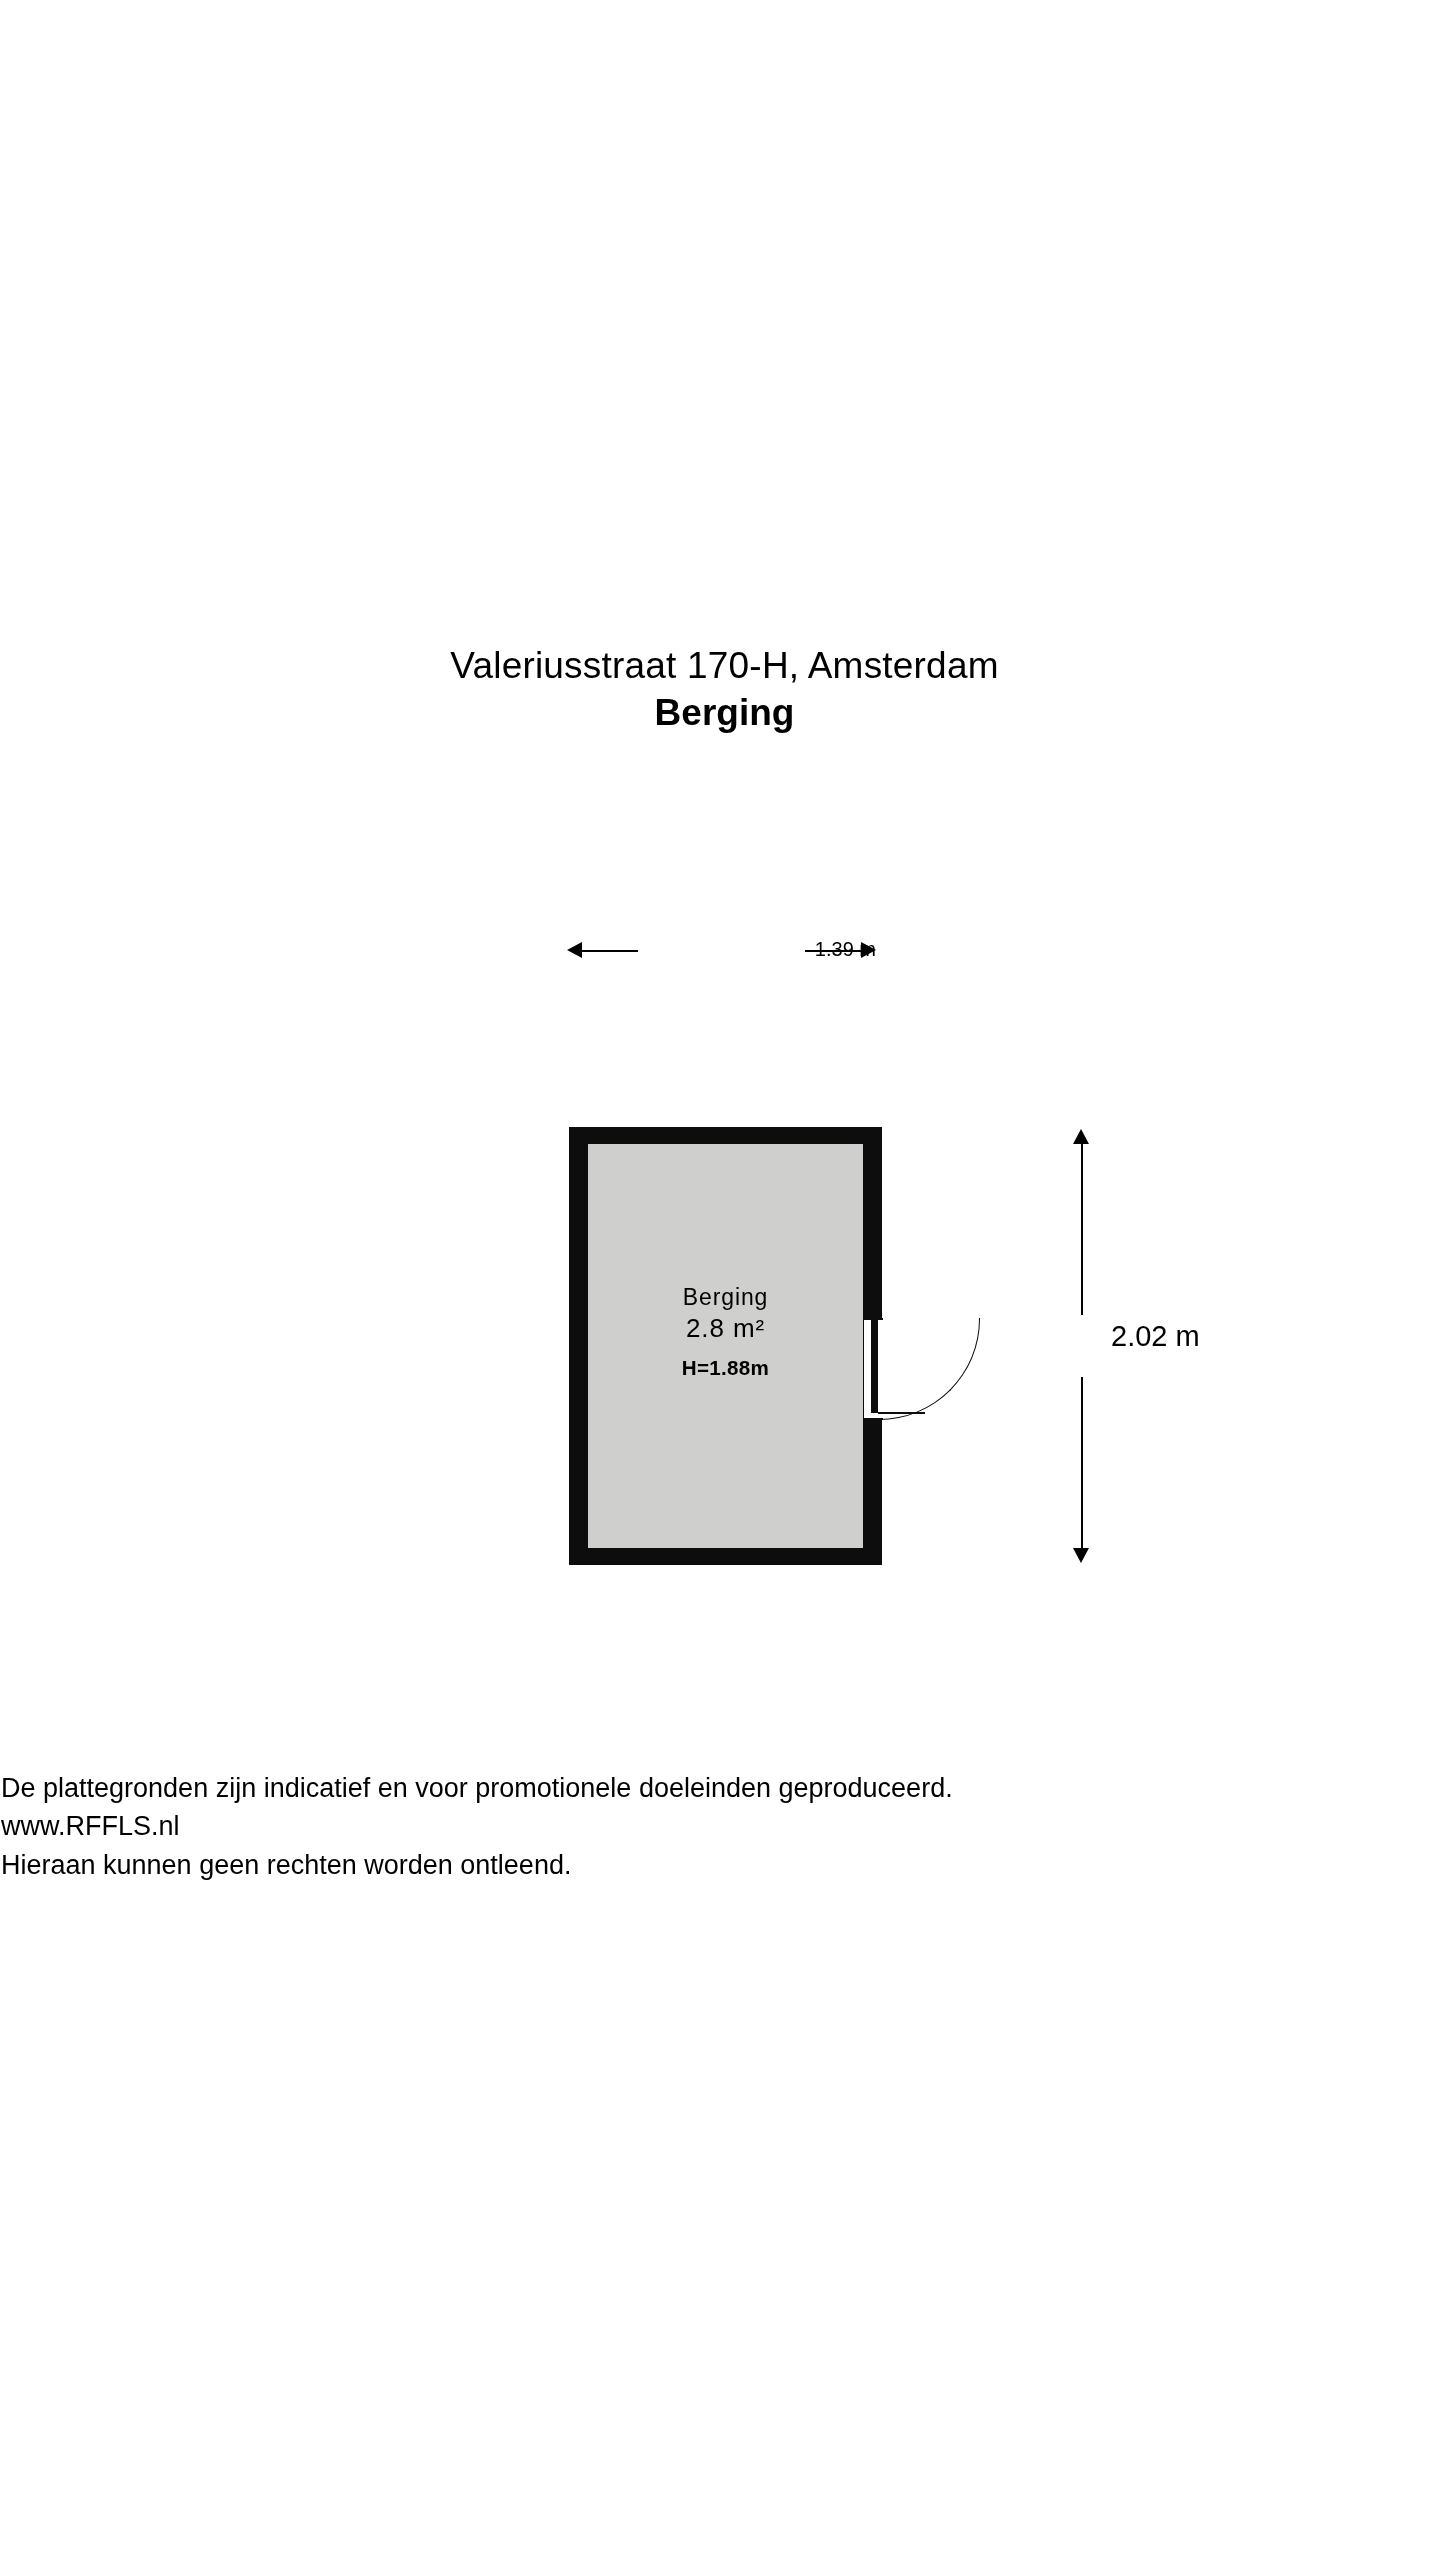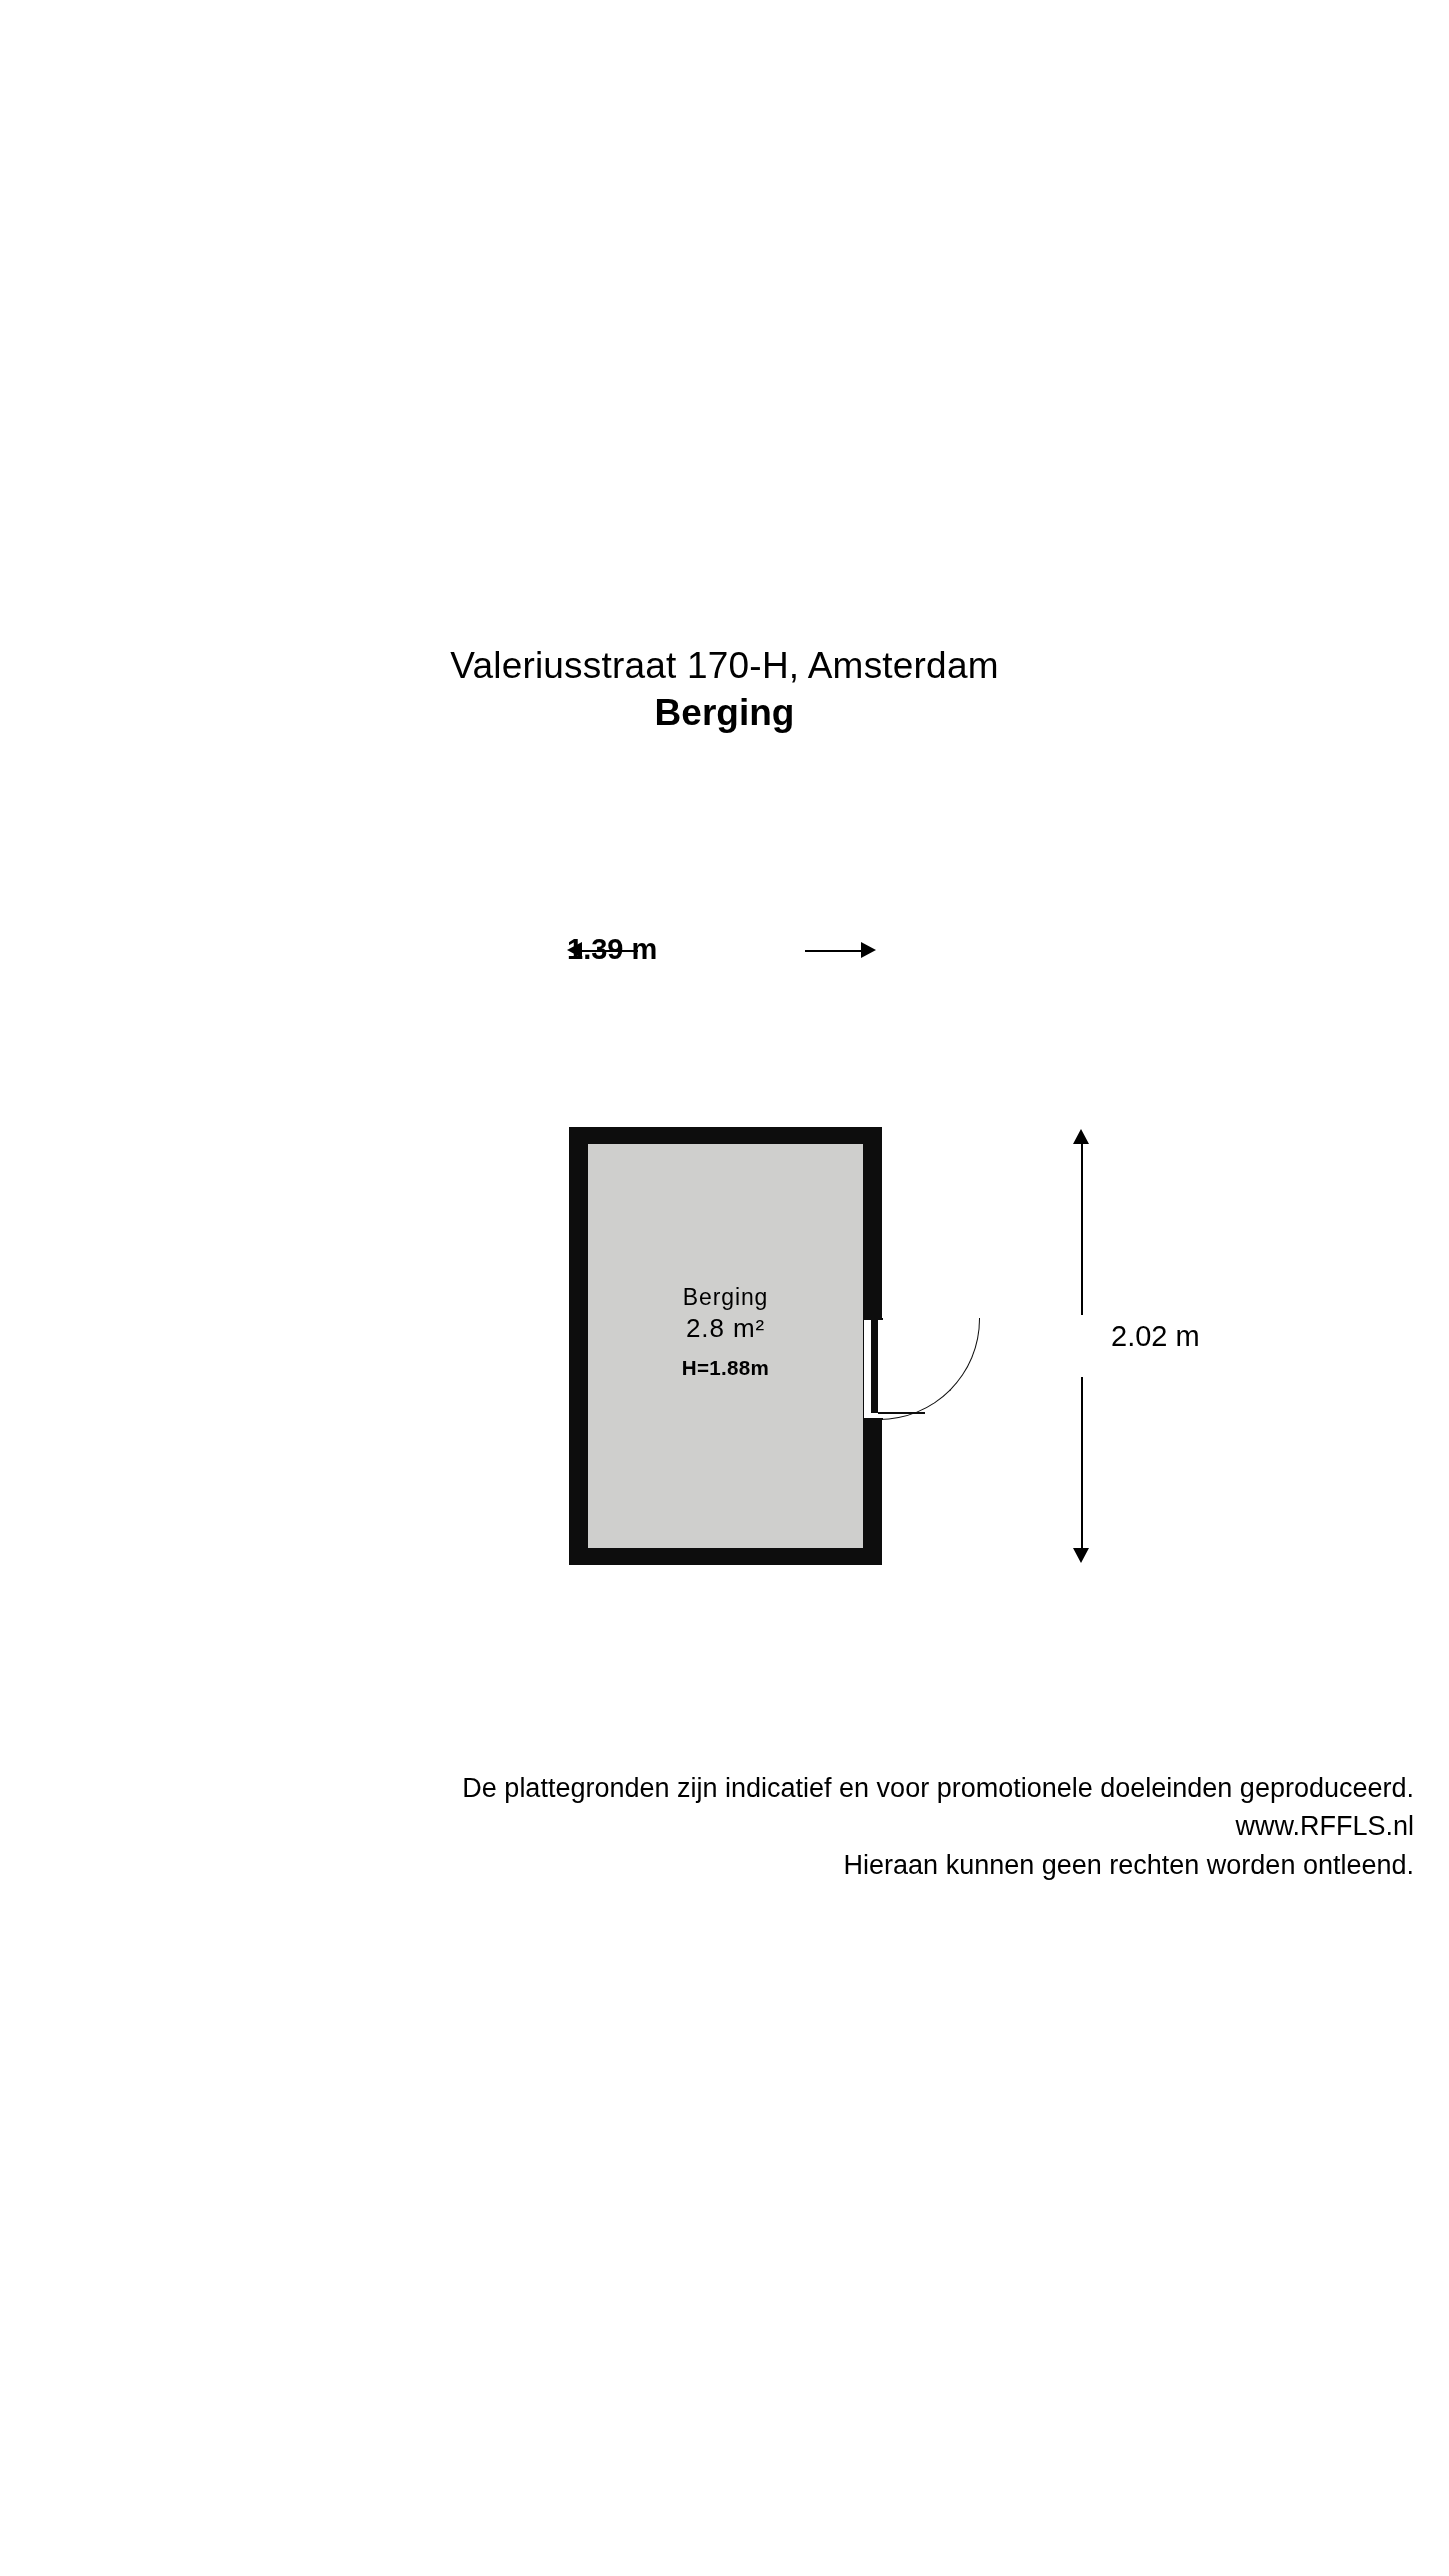--- a/index.html
+++ b/index.html
@@ -43,24 +43,23 @@
     top: 932px;
     left: 567px;
     width: 309px;
     height: 39px;
   }
   .dim-top .label {
     position: absolute;
     left: 0;
     top: 0;
     width: 309px;
-    text-align: left;
-    font-size: 29px;
+    text-align: right;
+    font-size: 20px;
     line-height: 34px;
-    font-weight: bold;
   }
   .dim-top .arrow-line {
     position: absolute;
     top: 18px;
     height: 1.7px;
     background: #000;
   }
   .dim-top .arrow-line.left  { left: 13.7px;  width: 57px; }
   .dim-top .arrow-line.right { right: 13.7px; width: 57px; }
   .dim-top .head {
@@ -190,23 +189,23 @@
     left: 48px;
     top: 191px;
     font-size: 29px;
     white-space: nowrap;
   }
 
   
   .disclaimer {
     position: absolute;
     top: 1769px;
-    left: 8px;
+    left: 1px;
     width: 1406px;
-    text-align: right;
+    text-align: left;
   }
   .disclaimer div {
     font-size: 27px;
     line-height: 1.42;
   }
 </style>
 </head>
 <body>
 
 <div class="title-block">

